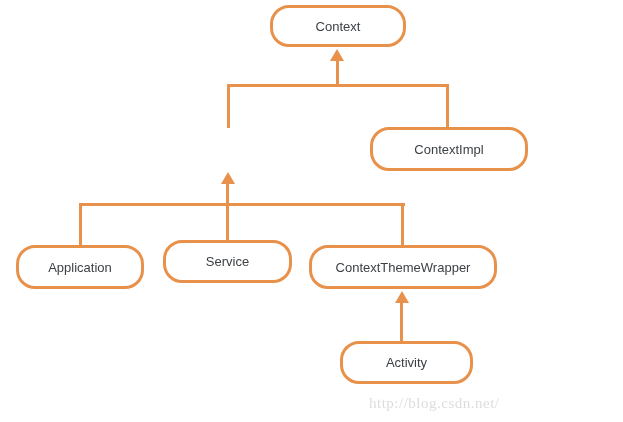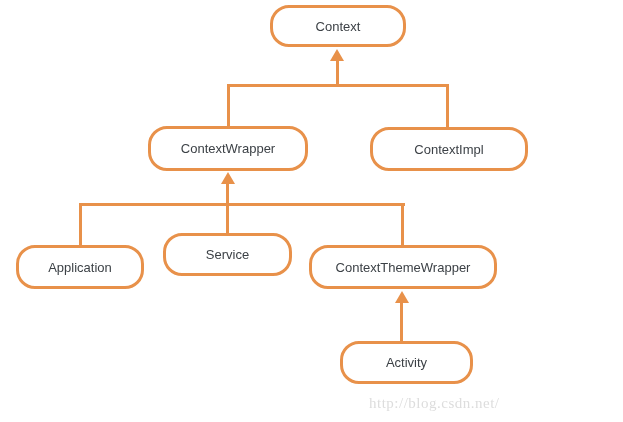--- a/index.html
+++ b/index.html
@@ -74,33 +74,30 @@
   <div class="seg" style="left:79px; top:203px; width:3px; height:44px;"></div>
   <div class="seg" style="left:401px; top:203px; width:3px; height:44px;"></div>
 
   <div class="arrow-up" style="left:395px; top:291px;"></div>
   <div class="seg" style="left:400px; top:301px; width:3px; height:42px;"></div>
 
   <div class="node" style="left:270px; top:5px;  width:136px; height:42px;">
     <span class="node-label">Context</span>
   </div>
 
-  <div class="node" style="left:148px; top:126px; width:160px; height:45px;">
-    <span class="node-label">ContextWrapper</span>
-  </div>
 
   <div class="node" style="left:370px; top:127px; width:158px; height:44px;">
     <span class="node-label">ContextImpl</span>
   </div>
 
   <div class="node" style="left:16px;  top:245px; width:128px; height:44px;text-align:center;">
     <span class="node-label">Application</span>
   </div>
 
-  <div class="node" style="left:163px; top:233px; width:129px; height:43px;">
+  <div class="node" style="left:163px; top:240px; width:129px; height:43px;">
     <span class="node-label">Service</span>
   </div>
 
   <div class="node" style="left:309px; top:245px; width:188px; height:44px;">
     <span class="node-label">ContextThemeWrapper</span>
   </div>
 
   <div class="node" style="left:340px; top:341px; width:133px; height:43px;">
     <span class="node-label">Activity</span>
   </div>

